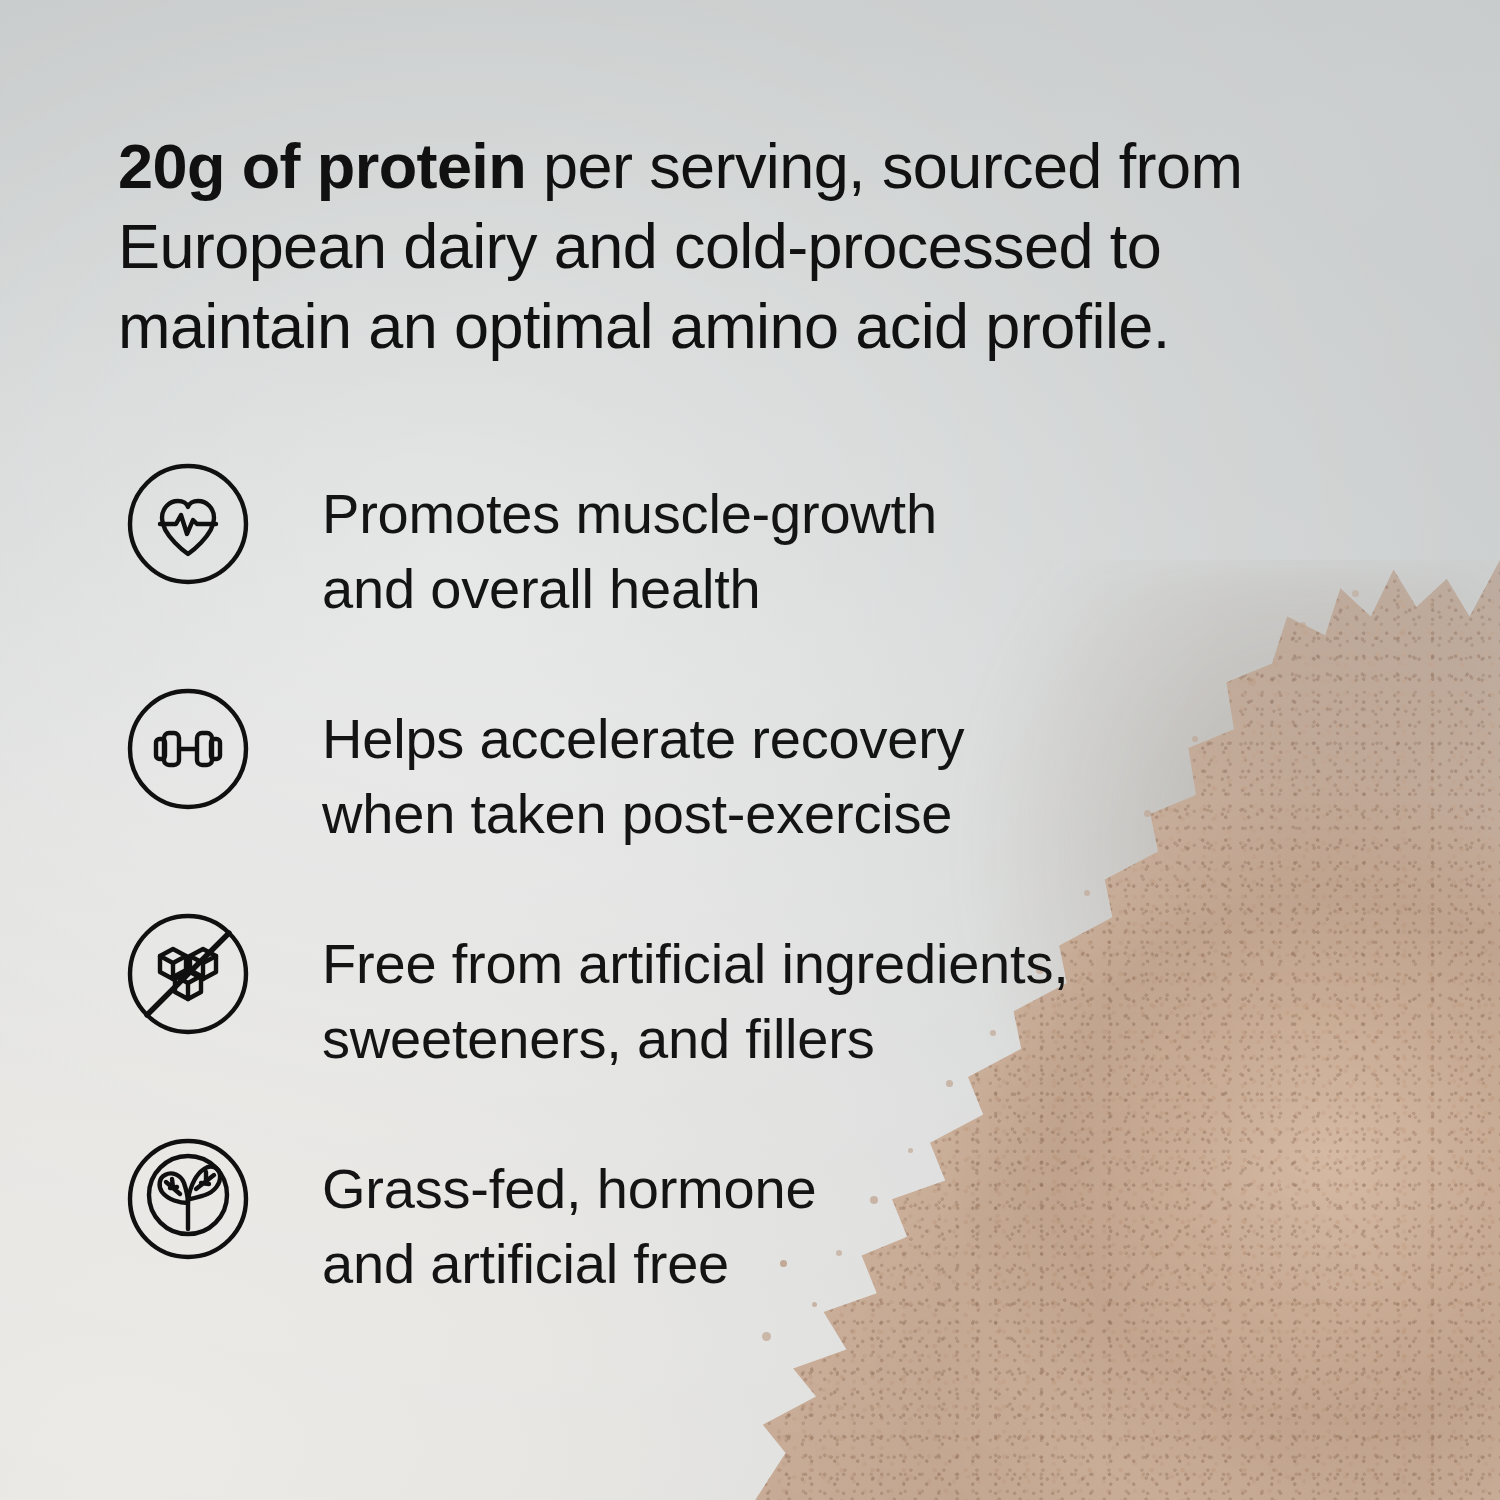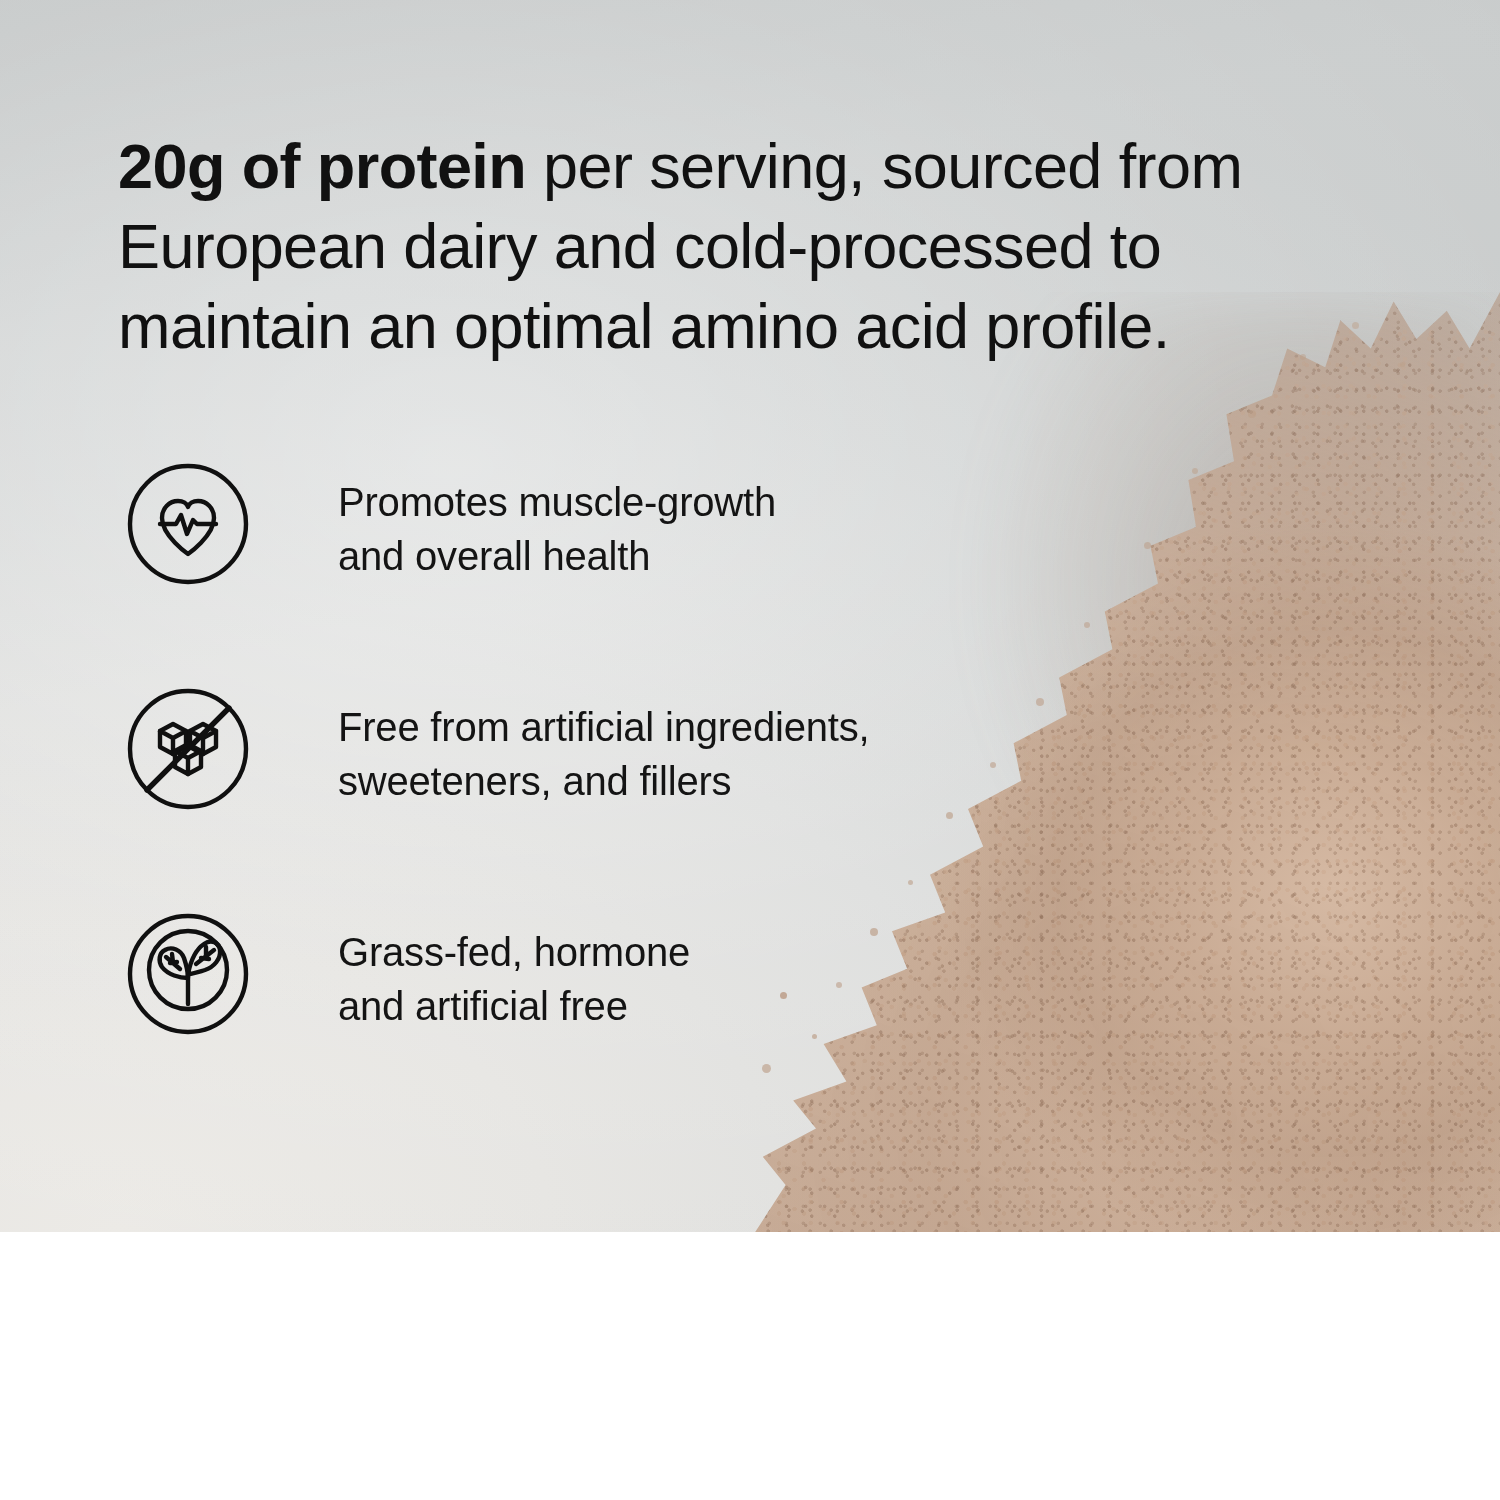--- a/index.html
+++ b/index.html
@@ -3,21 +3,21 @@
 <meta charset="utf-8">
 <style>
   html, body {
     margin: 0;
     padding: 0;
     background: #ffffff;
   }
   #canvas {
     position: relative;
     width: 1500px;
-    height: 1232px;
+    height: 1500px;
     overflow: hidden;
     font-family: "Liberation Sans", sans-serif;
     background: #0f766e;
   }
 
   
   .bg-base {
     position: absolute;
     inset: 0;
     background:
@@ -165,26 +165,25 @@
   }
   .feature-icon svg {
     display: block;
     width: 124px;
     height: 124px;
   }
   .feature-text {
     position: absolute;
     left: 196px;
     top: 14px;
-    font-size: 40px;
+    font-size: 56px;
     line-height: 1.34;
     letter-spacing: -0.2px;
     color: #141414;
     white-space: pre-line;
-    margin-left: 16px;
   }
 </style>
 </head>
 <body>
 
 <div id="canvas">
 
   <div class="bg-base"></div>
   <div class="bg-cool"></div>
   <div class="bg-vignette"></div>
@@ -224,20 +223,34 @@
           <circle cx="62" cy="62" r="58"></circle>
           <path d="M62 92 C62 92 36 74 36 56 C36 46 43.5 39 52 39 C57 39 61 41.5 62 45
                    C63 41.5 67 39 72 39 C80.5 39 88 46 88 56 C88 74 62 92 62 92 Z"></path>
           <path d="M34 62 H50 L55 53 L61 72 L67 58 L71 62 H90"></path>
         </svg>
       </div>
       <div class="feature-text">Promotes muscle-growth
 and overall health</div>
     </div>
 
+    <div class="feature-row">
+      <div class="feature-icon">
+        <svg viewBox="0 0 124 124" fill="none" stroke="#101010" stroke-width="4.4" stroke-linecap="round" stroke-linejoin="round">
+          <circle cx="62" cy="62" r="58"></circle>
+          <rect x="38" y="46" width="15" height="32" rx="5"></rect>
+          <rect x="71" y="46" width="15" height="32" rx="5"></rect>
+          <rect x="30" y="52" width="9" height="20" rx="3.5"></rect>
+          <rect x="85" y="52" width="9" height="20" rx="3.5"></rect>
+          <path d="M53 62 H71"></path>
+        </svg>
+      </div>
+      <div class="feature-text">Helps accelerate recovery
+when taken post-exercise</div>
+    </div>
 
     <div class="feature-row">
       <div class="feature-icon">
         <svg viewBox="0 0 124 124" fill="none" stroke="#101010" stroke-width="4.4" stroke-linecap="round" stroke-linejoin="round">
           <circle cx="62" cy="62" r="58"></circle>
 
           <path d="M34 44 L47 37 L60 44 L47 51 Z"></path>
           <path d="M34 44 V60 L47 67 V51"></path>
           <path d="M60 44 V60 L47 67"></path>
 

